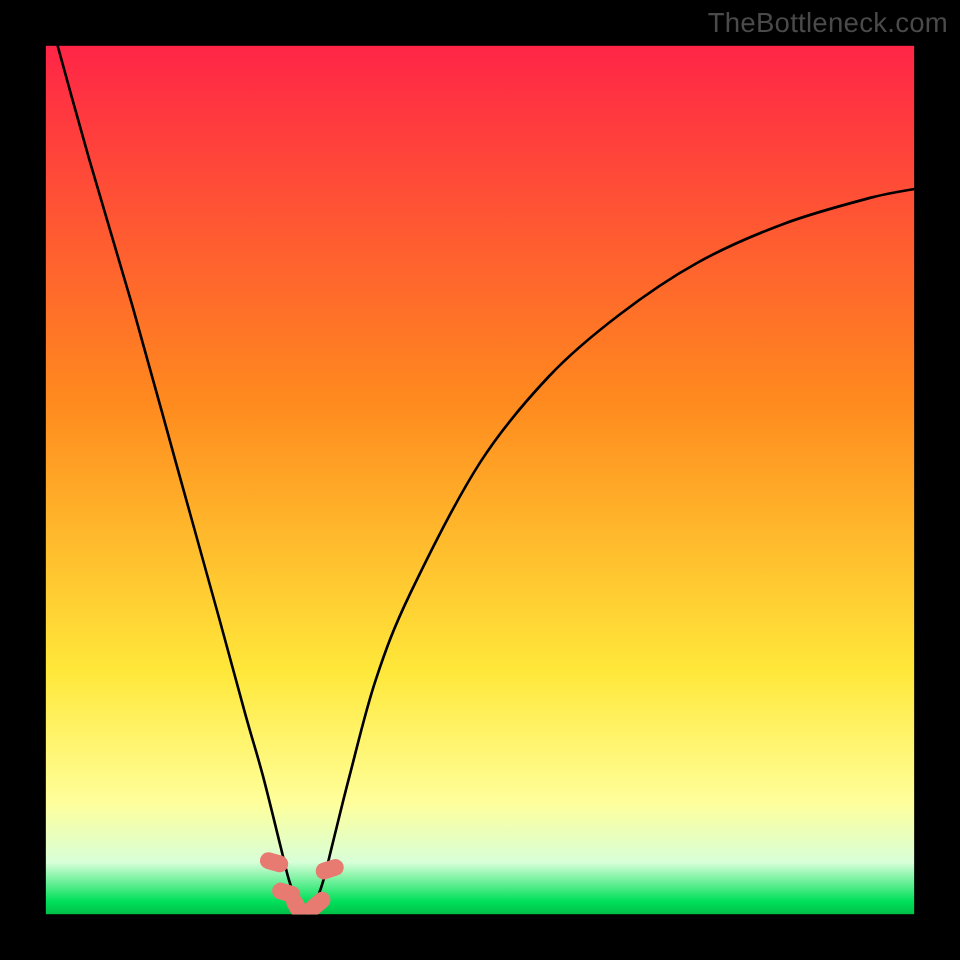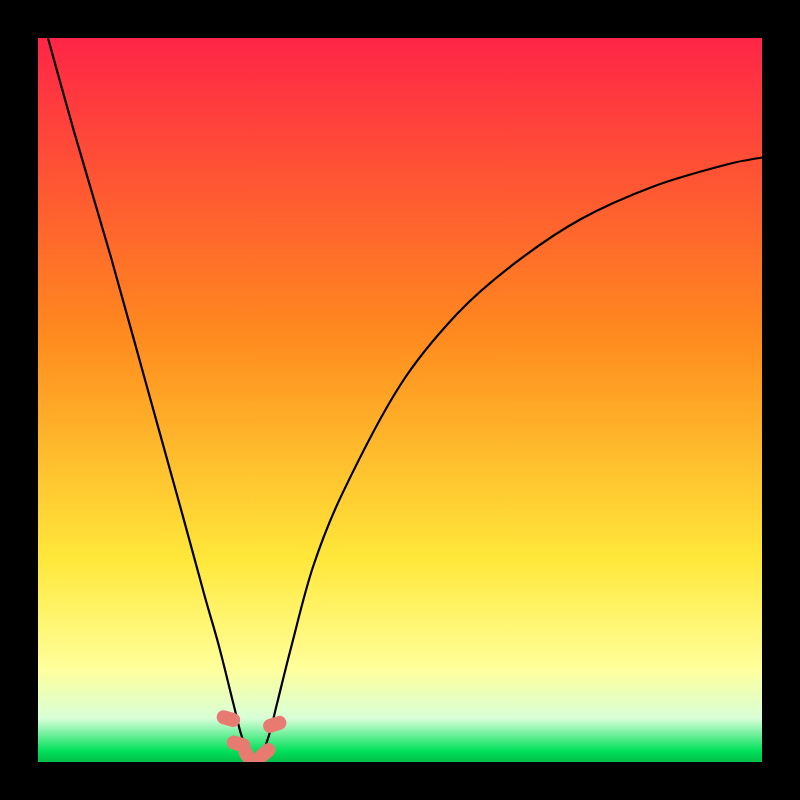--- a/index.html
+++ b/index.html
@@ -32,20 +32,21 @@
     top: 38px;
     width: 724px;
     height: 724px;
     display: block;
   }
 </style>
 </head>
 <body>
 <div class="outer">
 
+  <div class="watermark">TheBottleneck.com</div>
 
   <svg class="plot" viewBox="0 0 724 724" preserveAspectRatio="none">
     <defs>
       <linearGradient id="bg-grad" x1="0" y1="0" x2="0" y2="1">
         <stop id="g-red" offset="0%" stop-color="#ff2547"></stop>
         <stop id="g-orange" offset="41%" stop-color="#ff8a1e"></stop>
         <stop id="g-yellow" offset="72%" stop-color="#ffe83a"></stop>
         <stop id="g-paleyell" offset="87%" stop-color="#ffff9a"></stop>
         <stop id="g-wg" offset="94%" stop-color="#d8ffd8"></stop>
         <stop id="g-green" offset="98.5%" stop-color="#00e05a"></stop>

